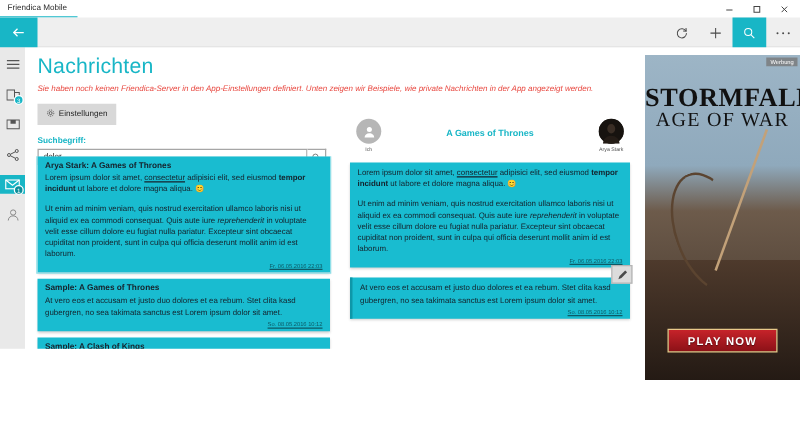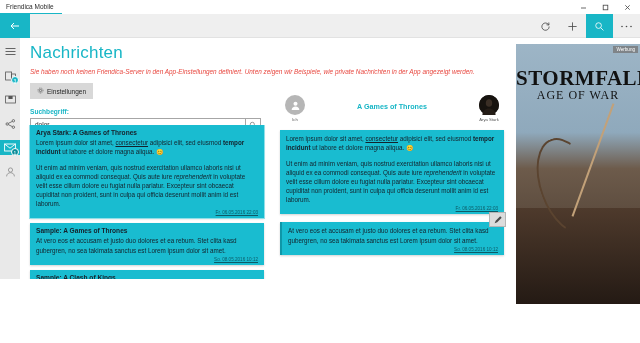--- a/index.html
+++ b/index.html
@@ -132,21 +132,21 @@
   .ad {
     position:absolute; right:0; top:44px; width:124px; height:260px;
     background: linear-gradient(#9db5c6 0%, #8fa9bc 34%, #6d5b4b 48%, #3c2f26 100%);
     overflow:hidden;
   }
   .ad-badge { position:absolute; right:2px; top:2px; background:rgba(120,120,120,0.8);
               color:#fff; font-size:4.6px; padding:1px 3px; }
   .ad-title { position:absolute; top:22px; left:0; right:0; text-align:center;
               font-family:"Liberation Serif", serif; color:#111; }
   .ad-title .l1 { font-size:21px; font-weight:bold; letter-spacing:0.5px; display:block; }
-  .ad-title .l2 { font-size:12px; letter-spacing:1px; display:block; margin-top:-3px; }
+  .ad-title .l2 { font-size:16px; letter-spacing:1px; display:block; margin-top:-3px; }
   .ad-play {
     position:absolute; left:18px; right:18px; bottom:22px; height:19px;
     background:linear-gradient(#c6232a,#8c1117); border:1.5px solid #e8c98a;
     display:flex; align-items:center; justify-content:center;
     color:#fff; font-size:9px; font-weight:bold; letter-spacing:1px;
     font-family:"Liberation Sans", sans-serif;
     text-shadow:0 1px 1px #4b0c10;
   }
   .ad-arrow { position:absolute; left:76px; top:56px; width:2px; height:120px;
               background:#c2a179; transform:rotate(20deg); }
@@ -380,15 +380,16 @@
 
   <div class="ad">
     <div class="ad-ground"></div>
     <div class="ad-bow"></div>
     <div class="ad-arrow"></div>
     <div class="ad-badge">Werbung</div>
     <div class="ad-title">
       <span class="l1">STORMFALL</span>
       <span class="l2">AGE OF WAR</span>
     </div>
+    <div class="ad-play">PLAY NOW</div>
   </div>
 
 </div>
 
 </body></html>

